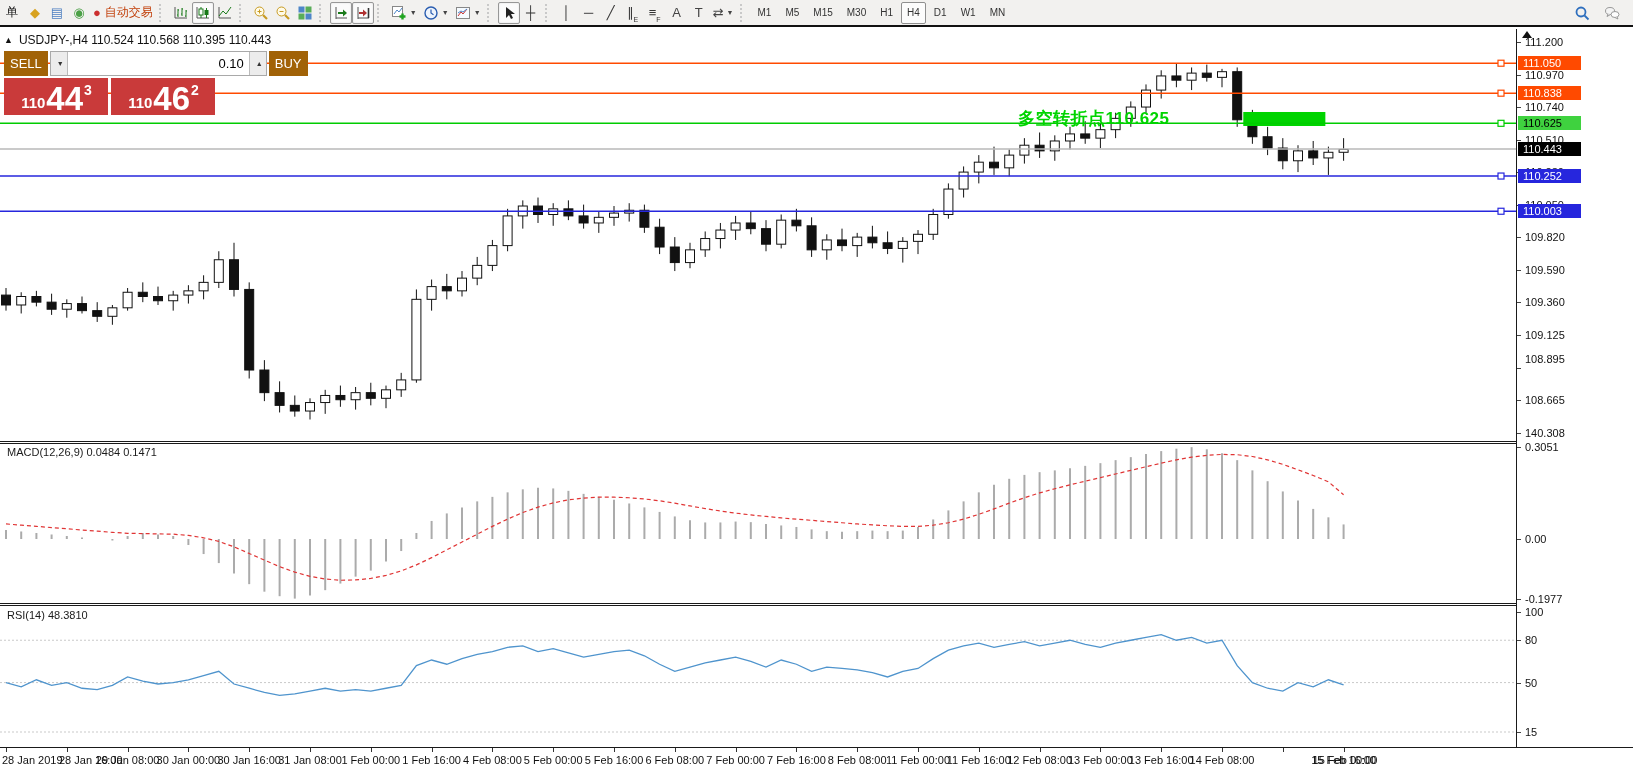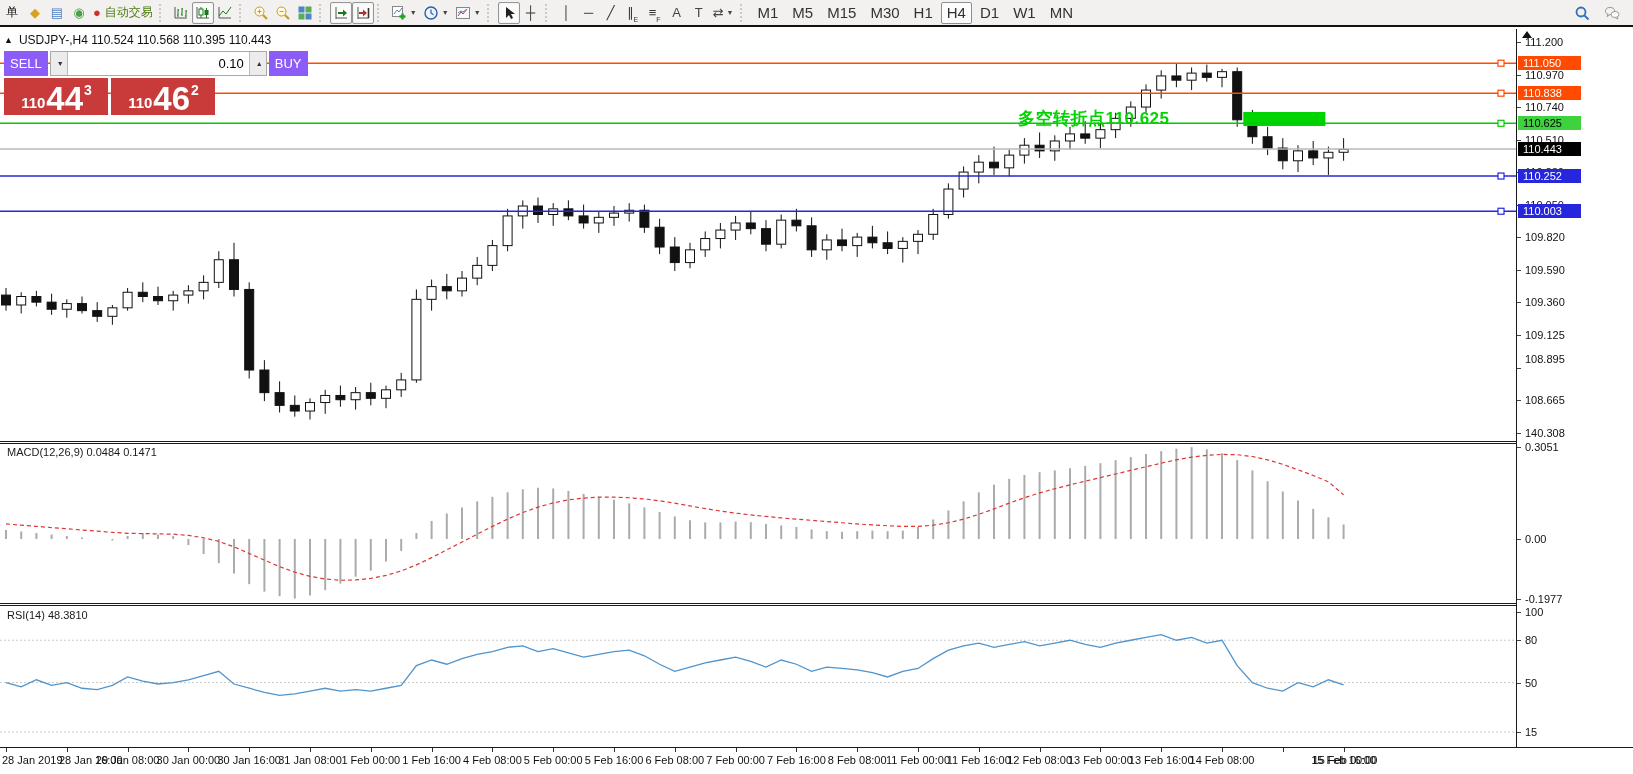--- a/index.html
+++ b/index.html
@@ -19,24 +19,24 @@
   .grip{width:4px;height:18px;border-left:2px dotted #c9c9c9;margin:0 5px 0 3px;}
   .tb-btn{
     height:22px;min-width:22px;display:flex;align-items:center;justify-content:center;
     border:1px solid transparent;border-radius:2px;padding:0 2px;box-sizing:border-box;
     cursor:default;gap:1px;background:transparent;
   }
   .tb-btn.pressed{border:1px solid #979797;background:#fbfbfb;box-shadow:inset 0 0 2px #ddd;}
   .tb-btn .glyph{font-size:13px;line-height:1;}
   .tb-btn .sub{font-size:7px;margin-left:-1px;align-self:flex-end;color:#333;}
   .tb-btn .dd{font-size:7px;color:#444;margin-left:2px;}
-  .tb-btn .lbl{font-size:12px;color:#4d7c0f;margin-left:3px;white-space:nowrap;}
+  .tb-btn .lbl{font-size:12px;color:#c2410c;margin-left:3px;white-space:nowrap;}
   .tf-btn{
     height:20px;padding:0 5px;display:flex;align-items:center;justify-content:center;
-    font-size:15px;color:#333;border:1px solid transparent;border-radius:2px;margin:0 1px;
+    font-size:10px;color:#333;border:1px solid transparent;border-radius:2px;margin:0 1px;
   }
   .tf-btn.active{border:1px solid #8f8f8f;background:#fcfcfc;}
   .tb-right{margin-left:auto;display:flex;align-items:center;gap:8px;padding-right:6px;}
   
   .chart-area{position:absolute;left:0;top:29px;width:1517px;height:719px;background:#fff;}
   #main-svg{position:absolute;left:0;top:29px;z-index:5;}
   #macd-svg{position:absolute;left:0;top:444px;z-index:5;}
   #rsi-svg{position:absolute;left:0;top:606px;z-index:5;}
   .sep{position:absolute;left:0;width:1633px;height:1px;background:#fff;
        border-top:1px solid #1a1a1a;border-bottom:1px solid #1a1a1a;z-index:20;}
@@ -64,21 +64,21 @@
   .time-strip .t-lbl{position:absolute;top:6px;white-space:nowrap;}
   
   .annotation{position:absolute;left:1018px;top:107px;z-index:30;
               font-size:17px;font-weight:bold;letter-spacing:0.5px;white-space:nowrap;}
   
   .trade-wrap{position:absolute;left:4px;top:33px;width:214px;z-index:40;}
   .chart-title-row{display:flex;align-items:center;gap:6px;margin-bottom:4px;}
   .collapse-tri{font-size:9px;color:#111;}
   .chart-title{font-size:12px;color:#111;white-space:nowrap;}
   .tp-row1{display:flex;gap:2px;height:25px;}
-  .tp-sell,.tp-buy{width:57px;background:#8b5cf6;color:#fff;border:none;font-size:13px;
+  .tp-sell,.tp-buy{width:57px;background:#a16207;color:#fff;border:none;font-size:13px;
                    font-family:inherit;cursor:default;}
   .tp-stepper{flex:1;display:flex;background:#e6e6e6;border:1px solid #a9a9a9;box-sizing:border-box;}
   .tp-dn,.tp-up{width:17px;border:none;background:#ececec;font-size:7px;color:#333;cursor:default;}
   .tp-dn{border-right:1px solid #bbb;}
   .tp-up{border-left:1px solid #bbb;}
   .tp-vol{flex:1;min-width:0;border:none;text-align:right;font-size:13px;padding:0 5px 0 0;
           font-family:inherit;background:#fff;}
   .tp-row2{display:flex;gap:3px;margin-top:2px;}
   .tp-price{width:104px;height:37px;background:#c93a3a;color:#fff;display:flex;
             align-items:flex-end;justify-content:center;padding-bottom:3px;box-sizing:border-box;}

